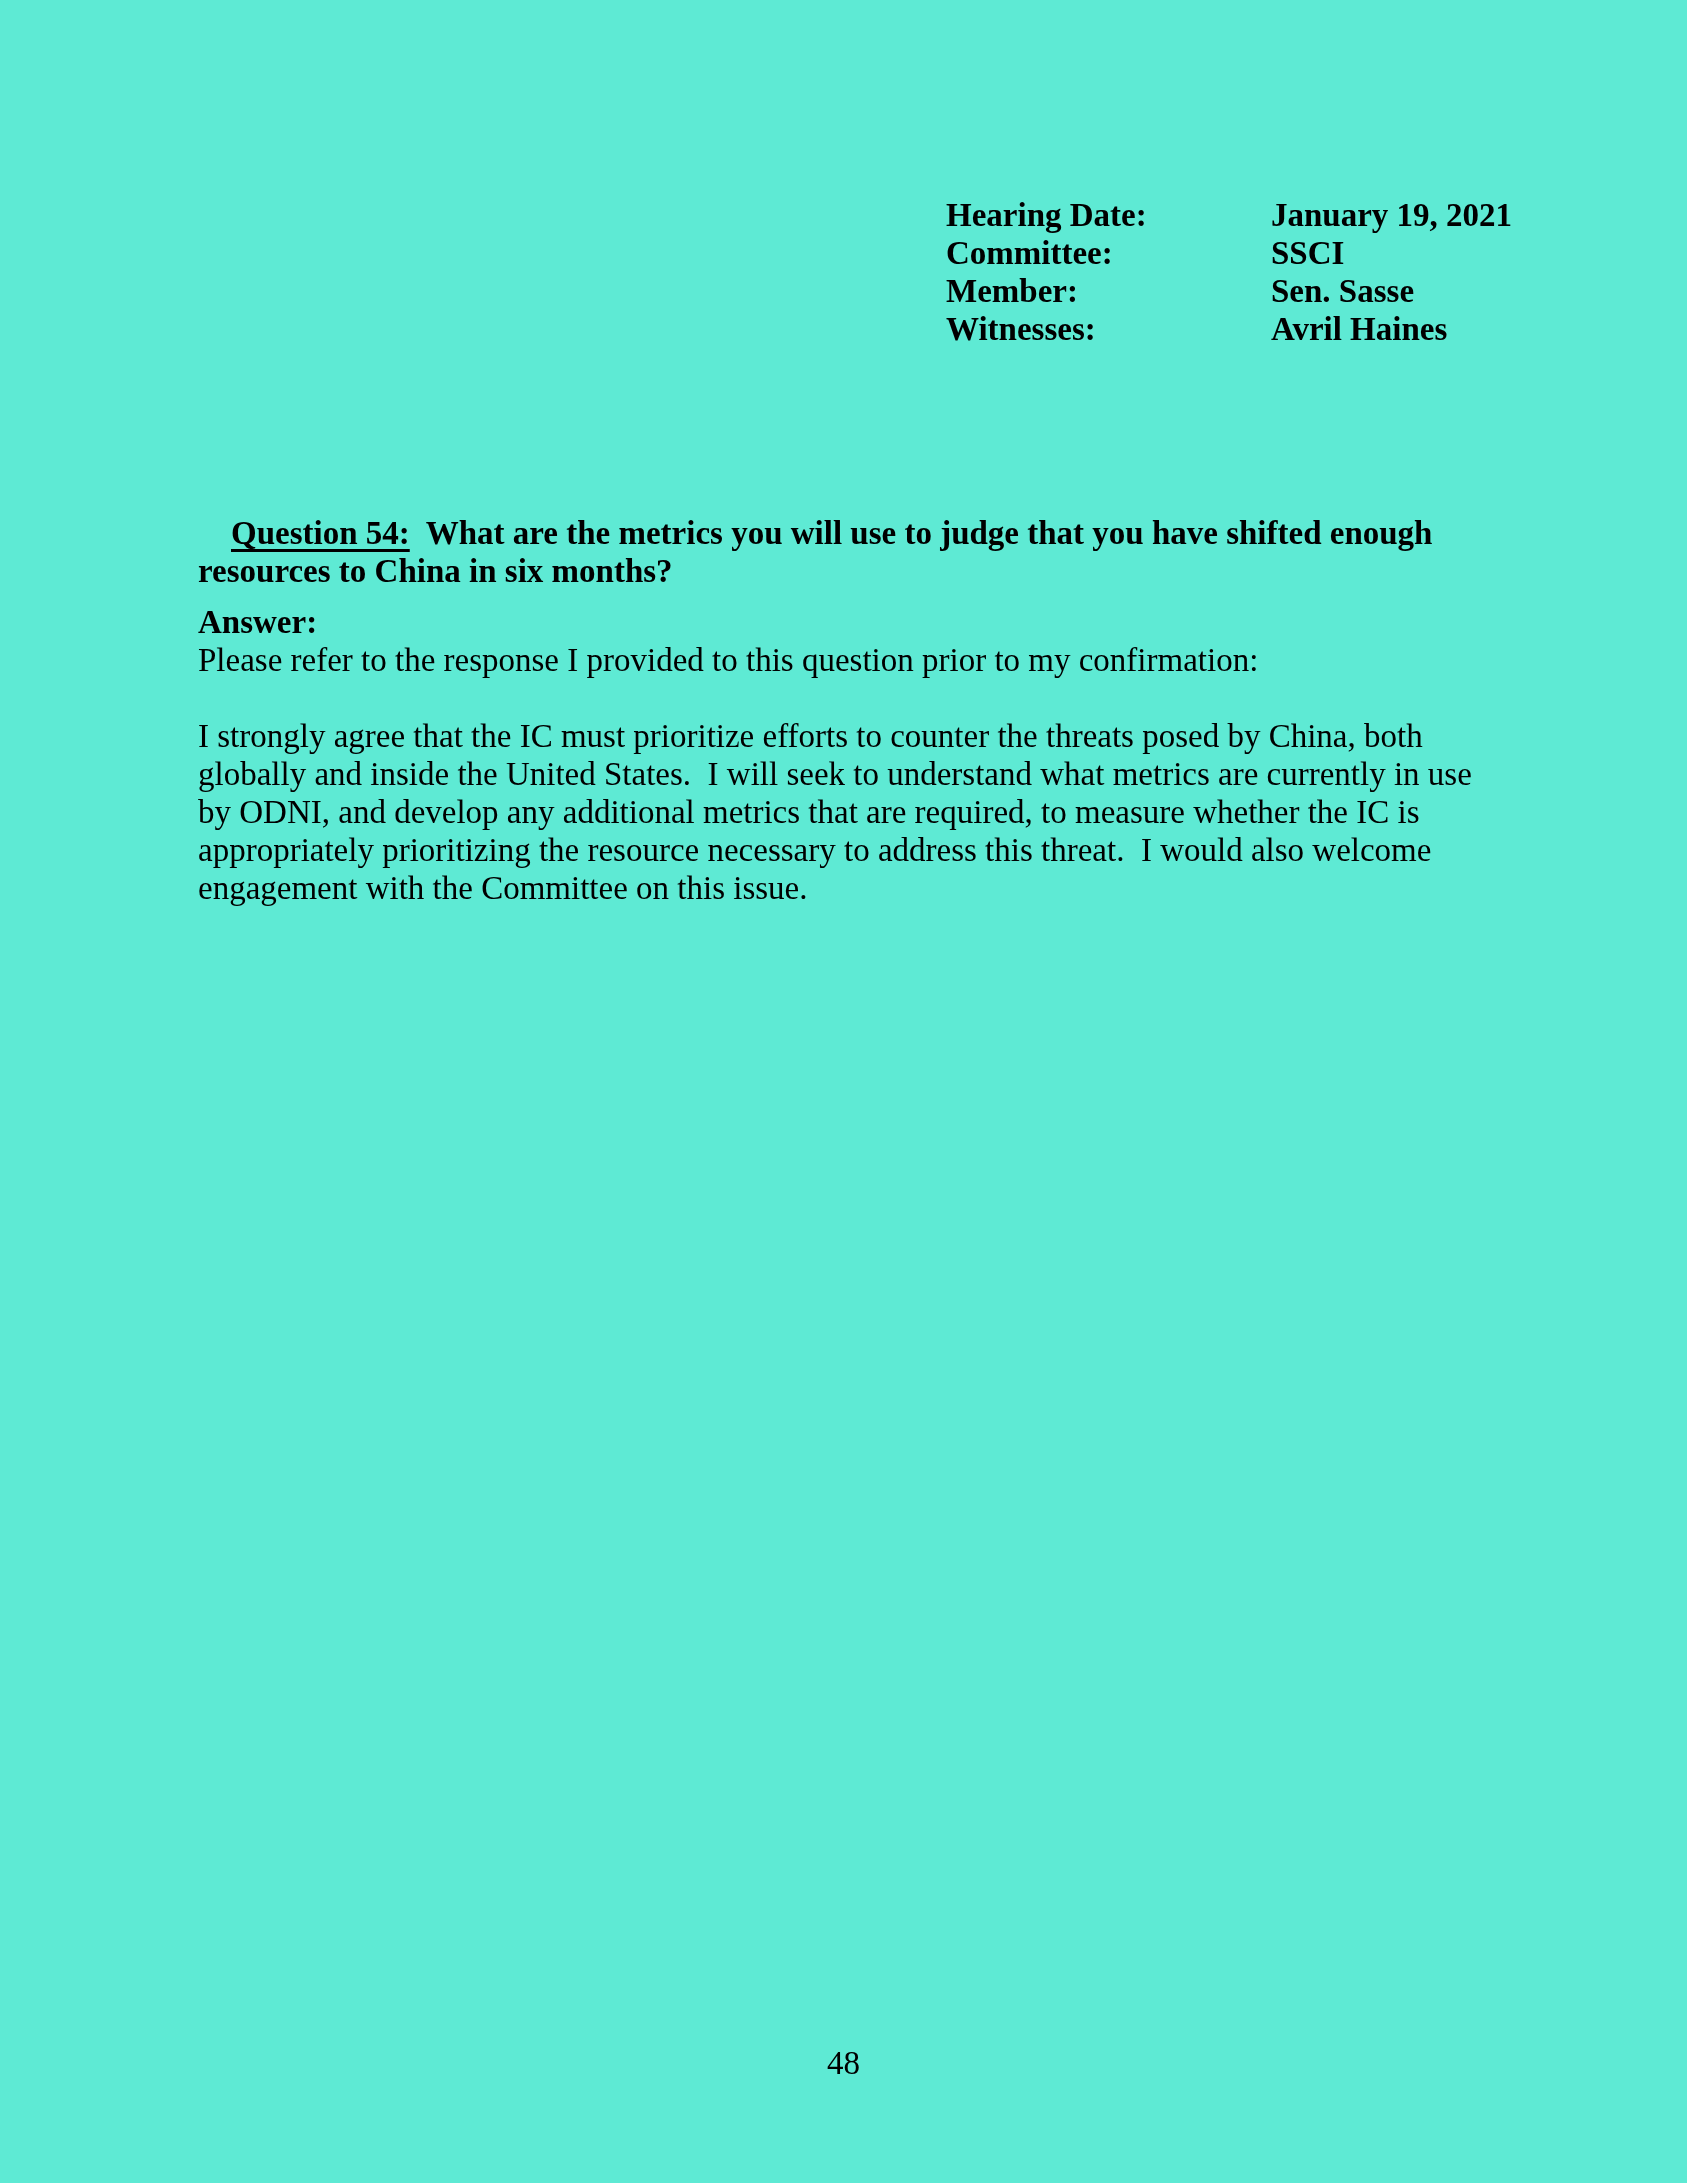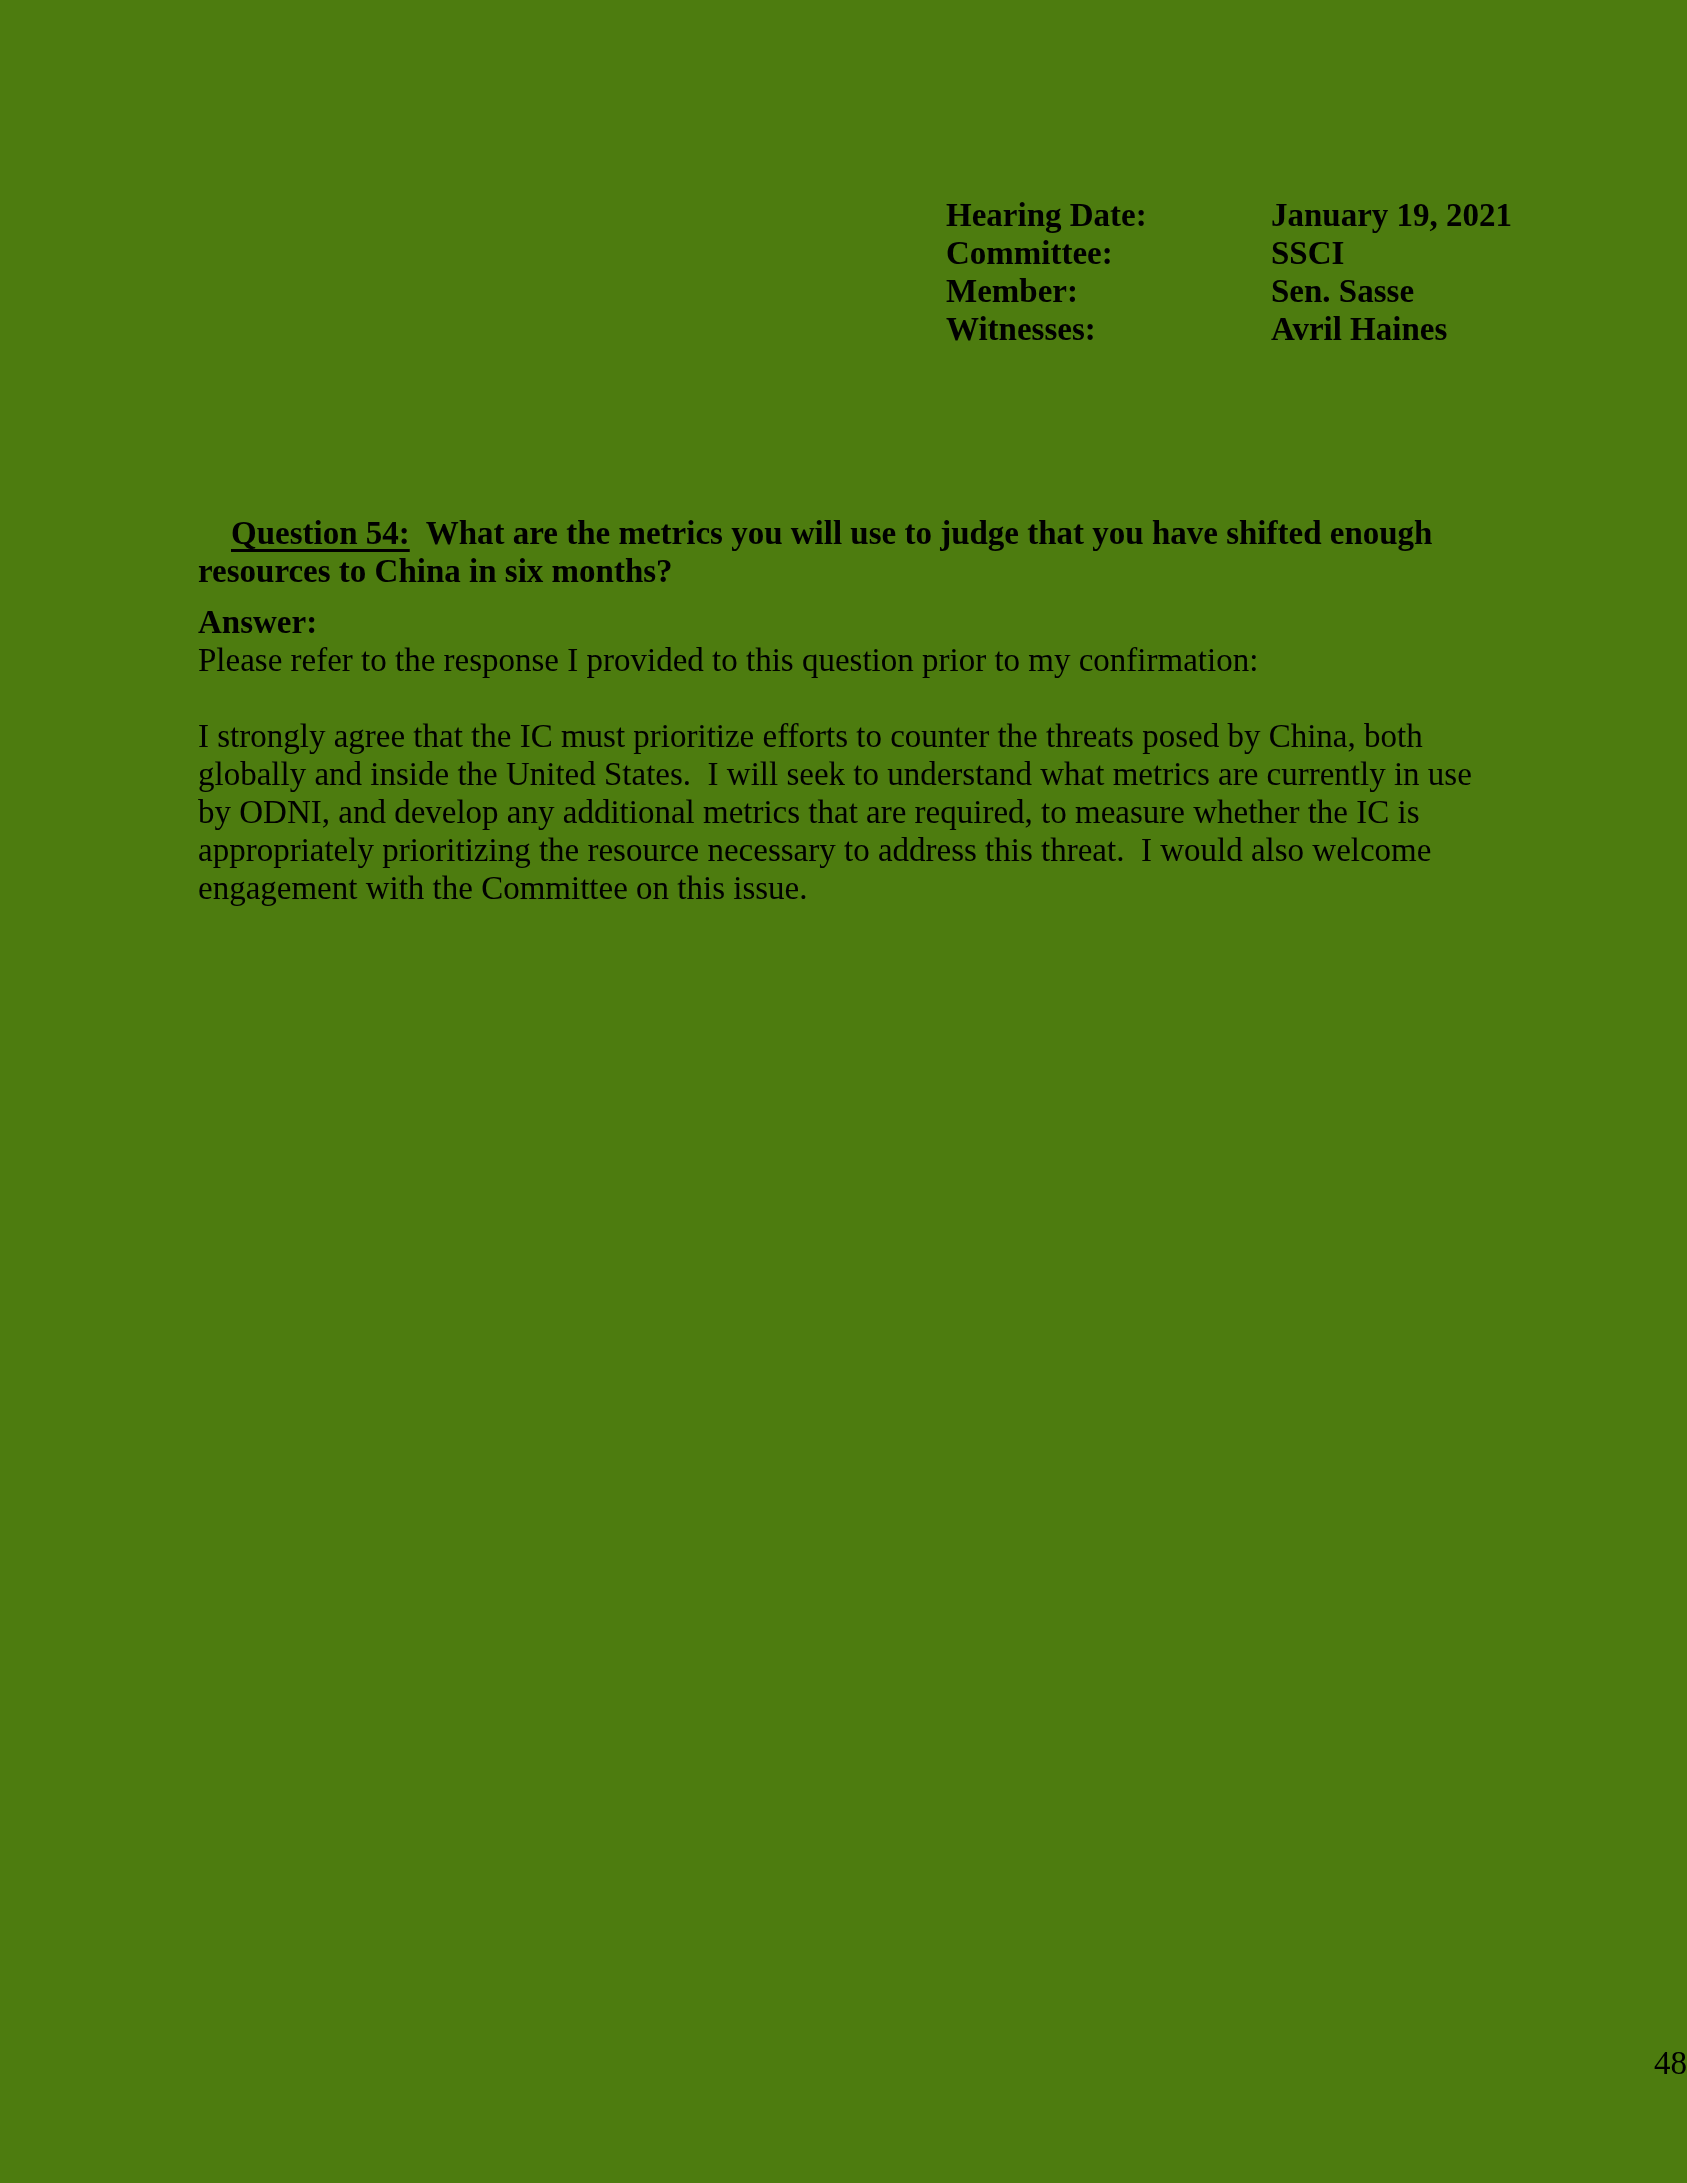--- a/index.html
+++ b/index.html
@@ -4,21 +4,21 @@
 <style>
   html, body {
     margin: 0;
     padding: 0;
     background: #ffffff;
   }
   .page {
     position: relative;
     width: 1687px;
     height: 2183px;
-    background: #4d7c0f;
+    background: #5eead4;
     color: #000000;
     font-family: "Liberation Serif", serif;
     font-size: 33px;
     line-height: 38px;
     overflow: hidden;
   }
   .header-block {
     position: absolute;
     left: 946px;
     top: 196px;
@@ -58,21 +58,21 @@
     font-weight: bold;
   }
   .answer-text {
     white-space: pre;
   }
   .page-number {
     position: absolute;
     left: 0;
     top: 2044px;
     width: 100%;
-    text-align: right;
+    text-align: center;
   }
 </style>
 </head>
 <body>
 
 <div class="page">
 
   <div class="header-block">
     <div class="header-row">
       <span class="header-label">Hearing Date:</span>

